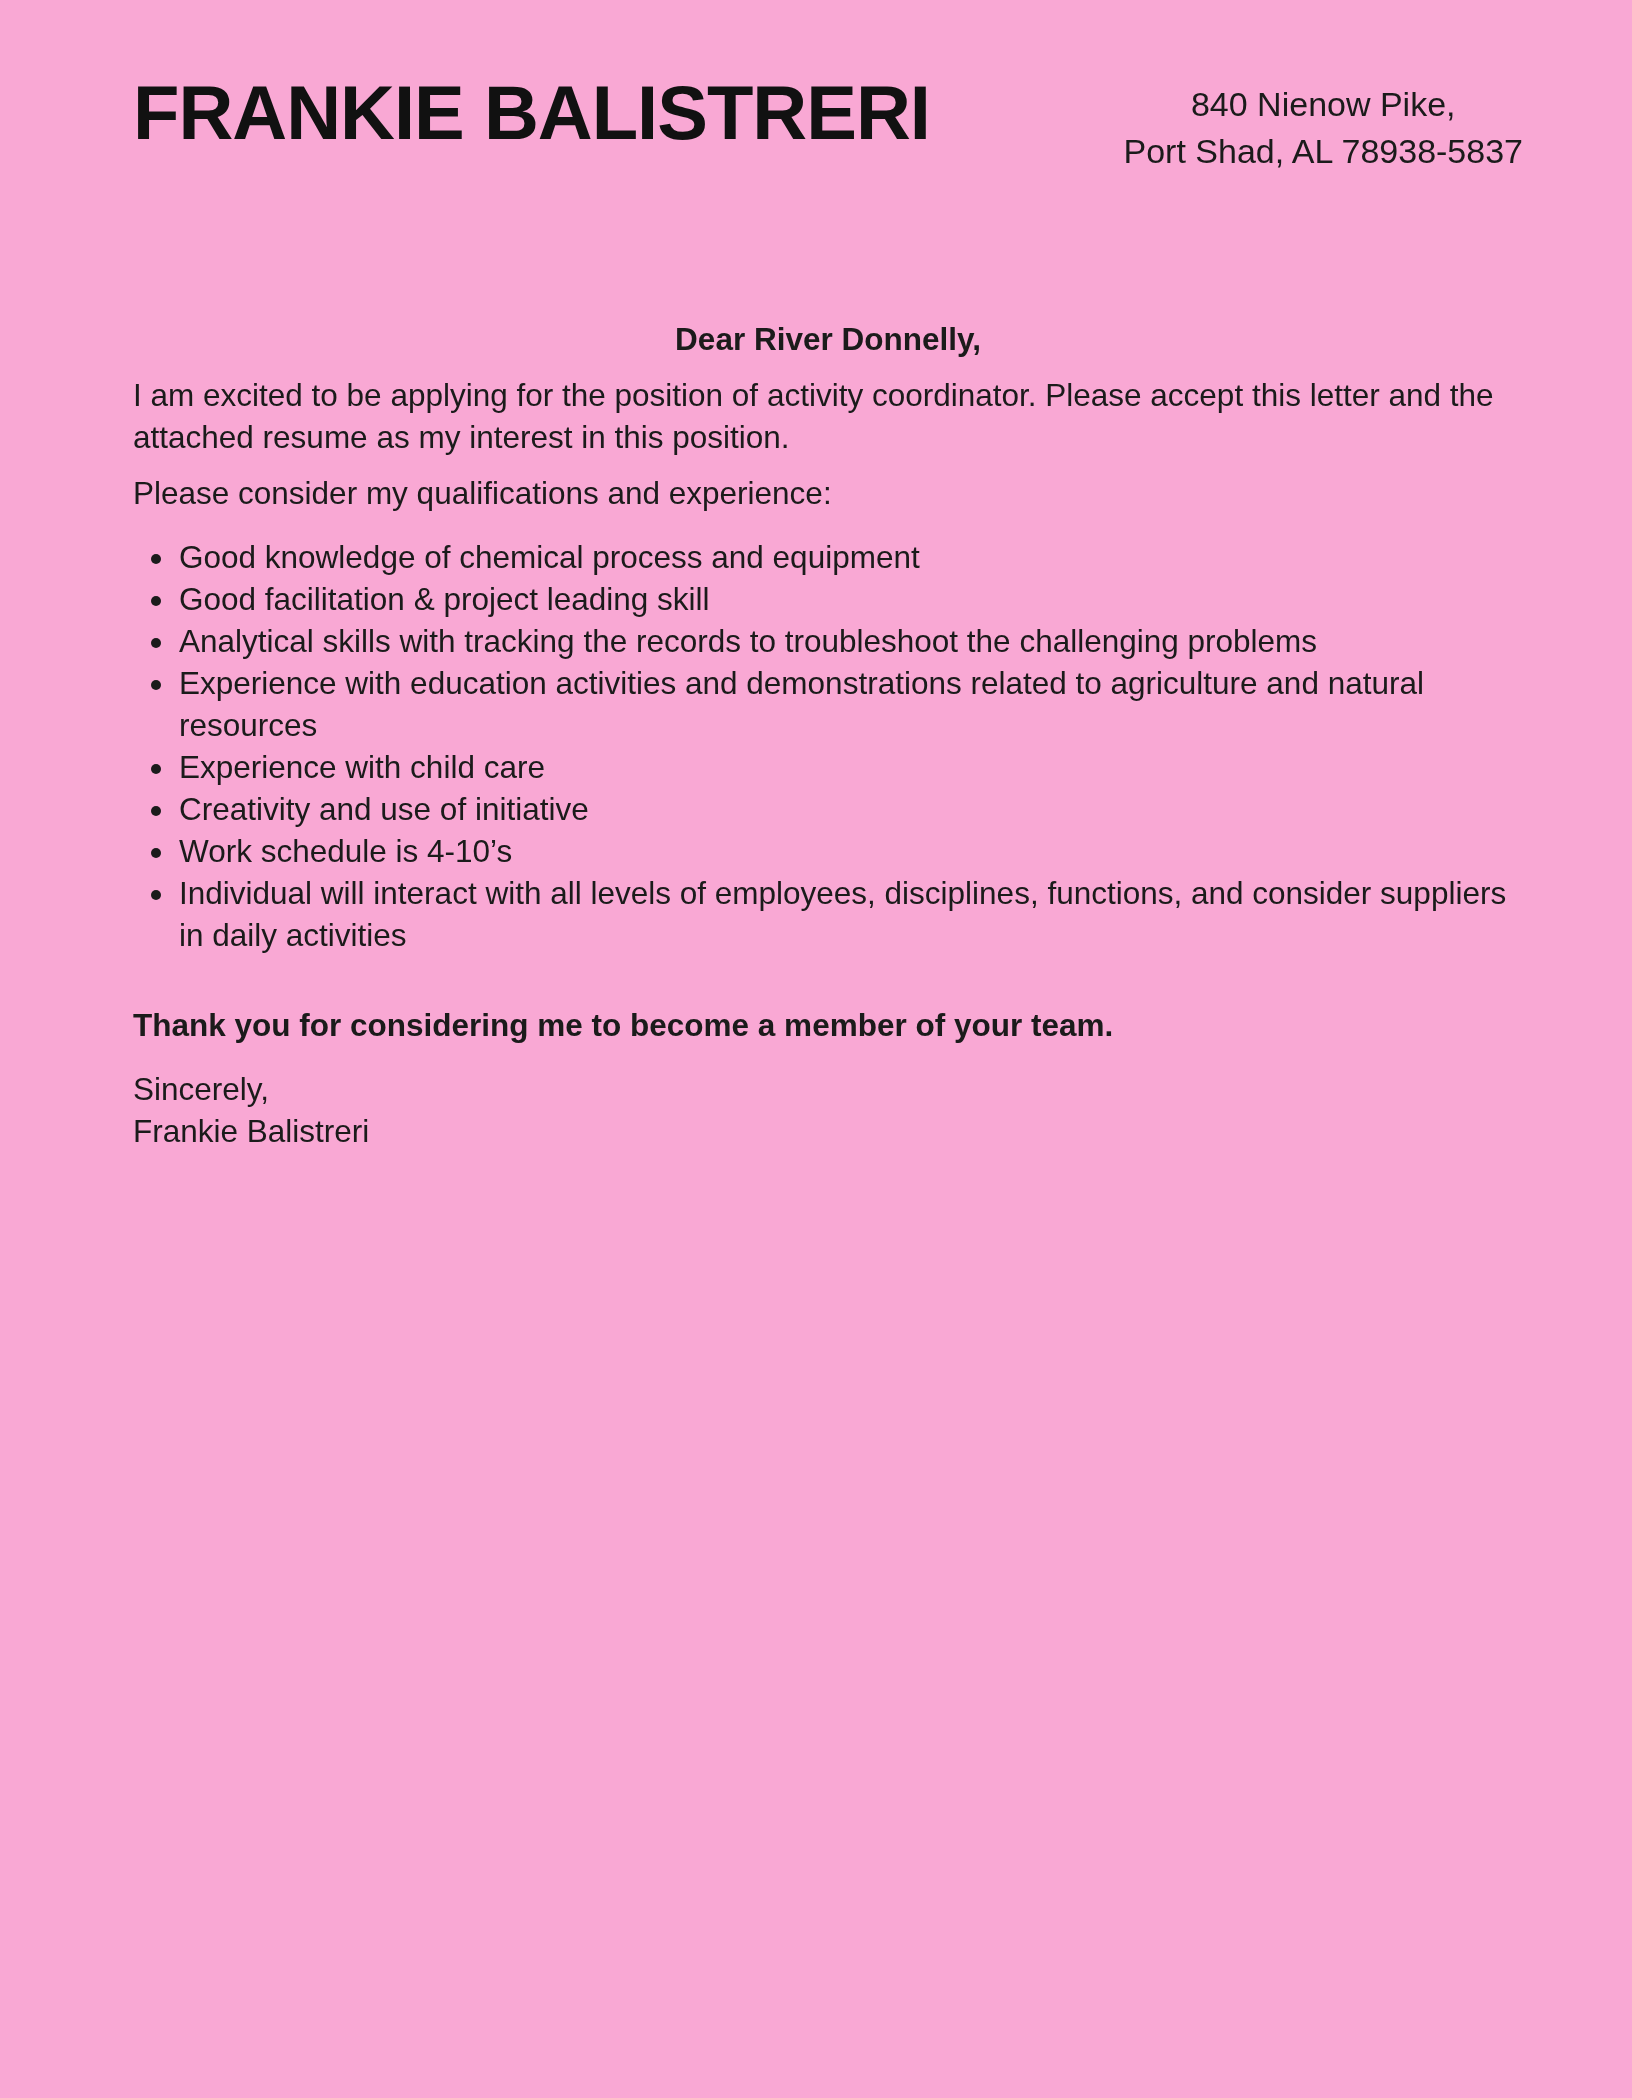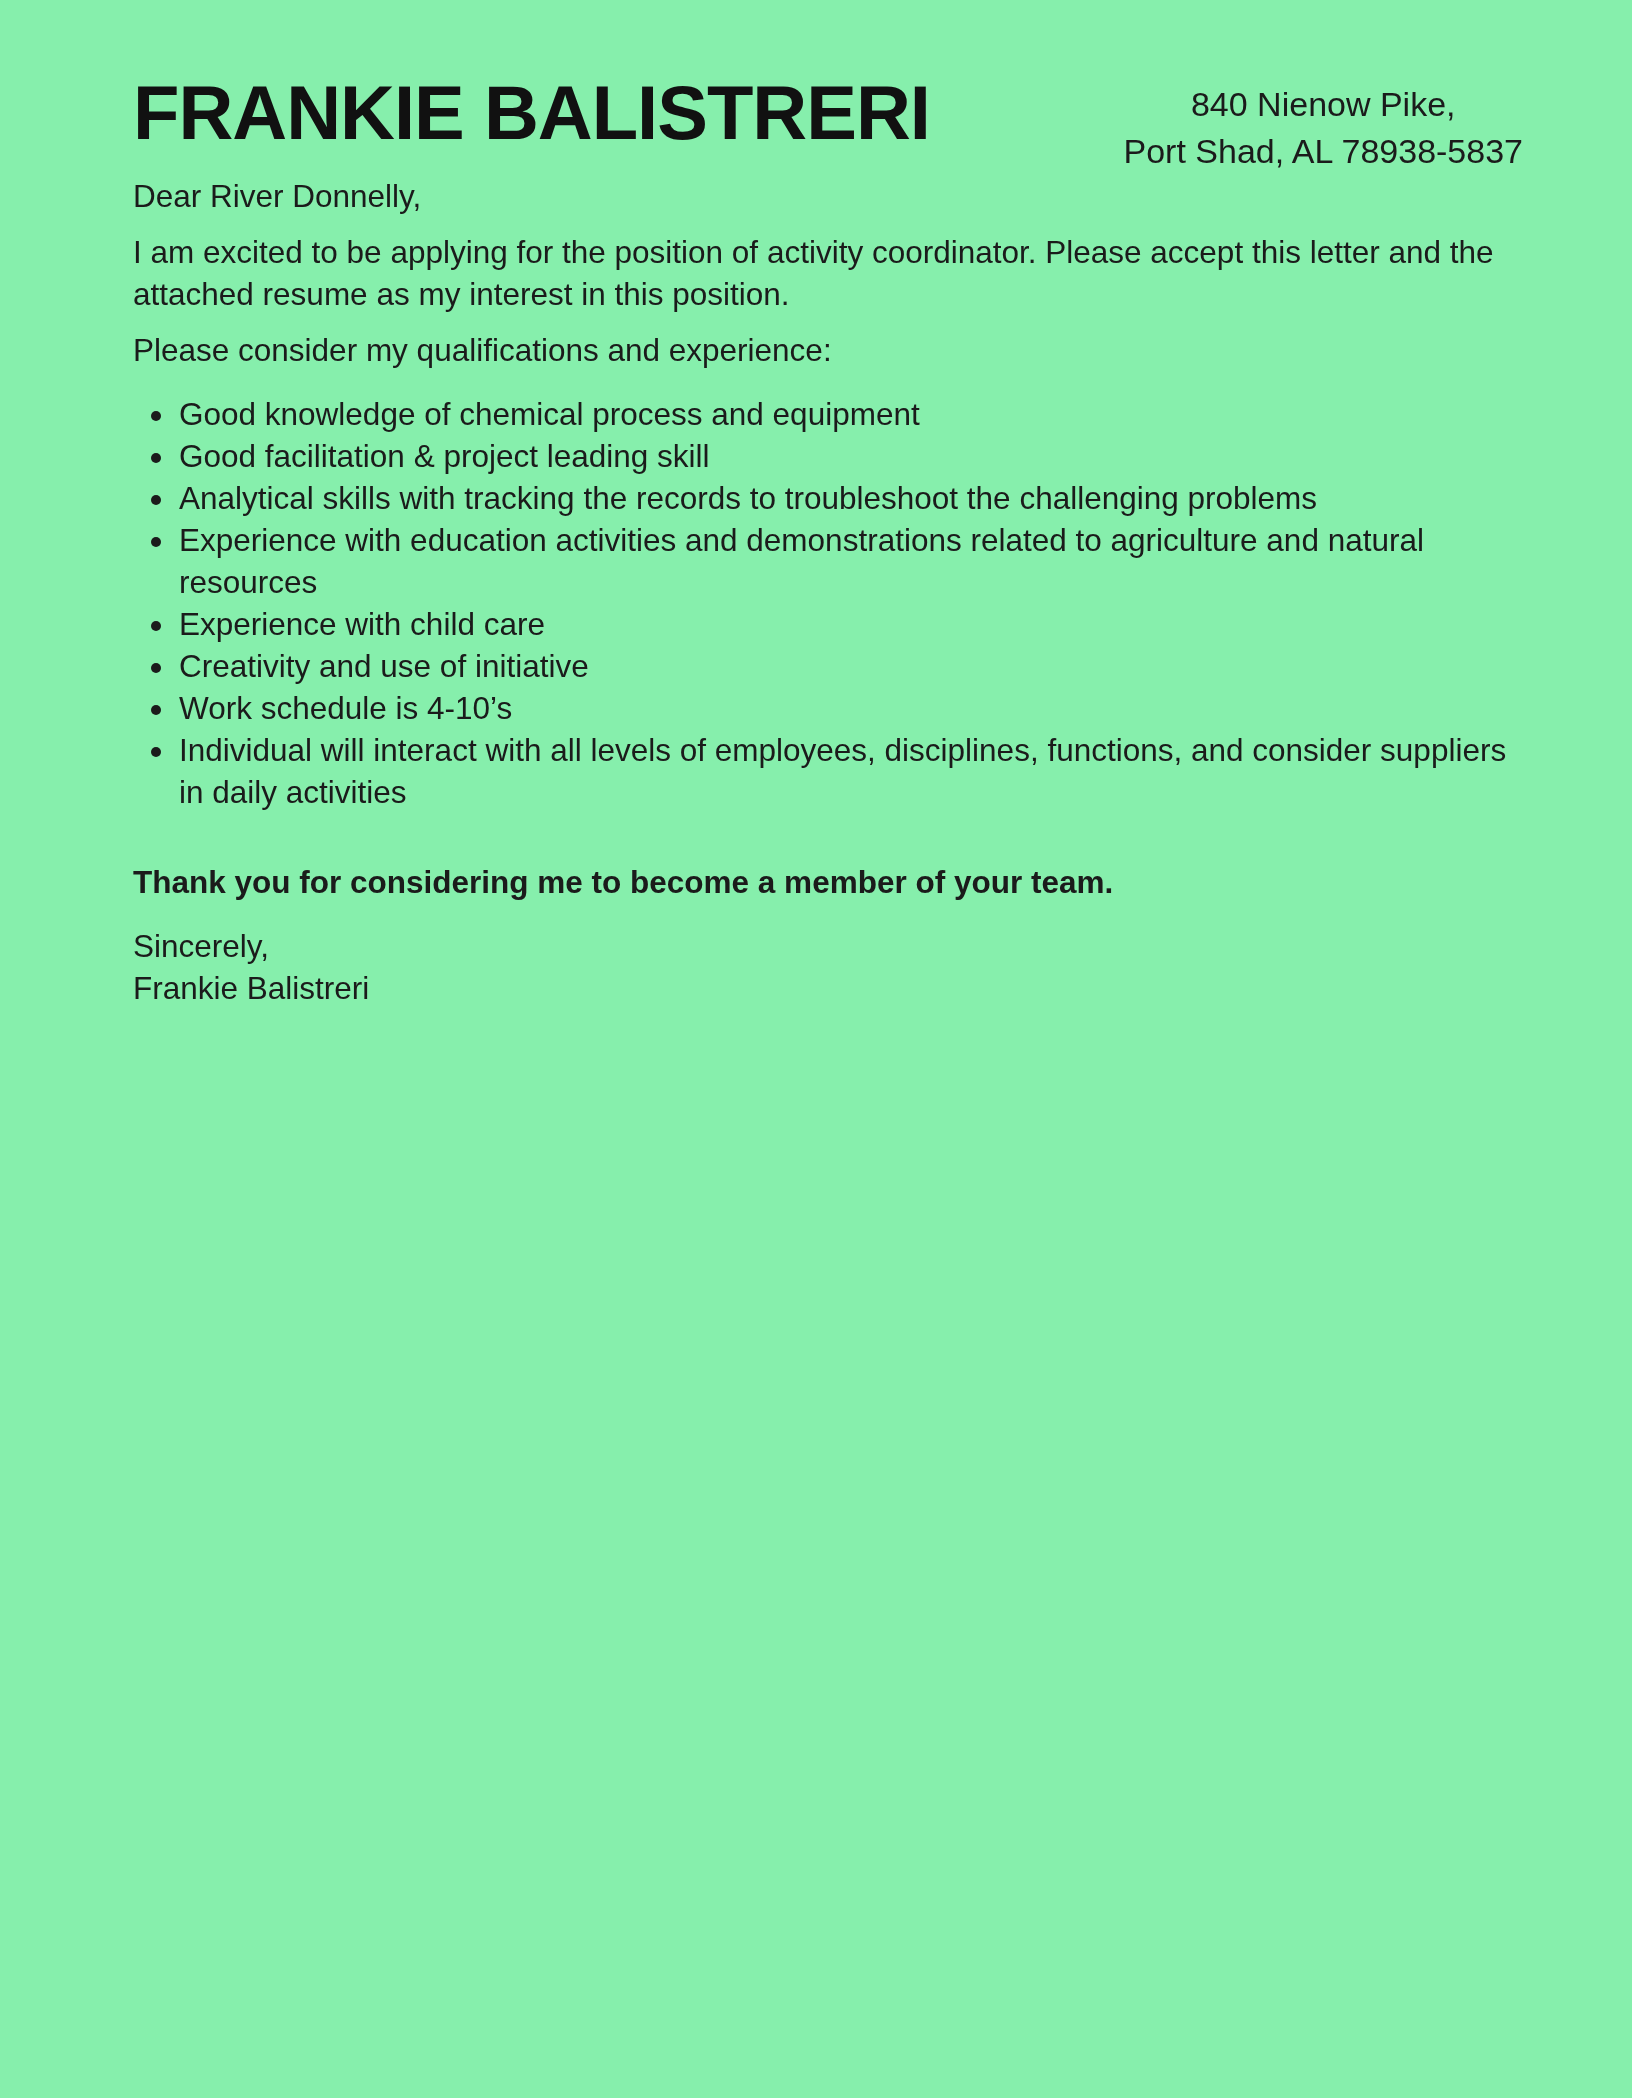--- a/index.html
+++ b/index.html
@@ -32,39 +32,41 @@
   .address-block {
     padding-top: 6px;
     font-size: 34px;
     line-height: 47px;
     text-align: center;
     white-space: nowrap;
   }
   
   .body-text { font-size: 31.5px; line-height: 42px; }
   .greeting {
-    font-weight: 400;
+    margin-top: 143px;
+    font-weight: 700;
+    text-align: center;
   }
   .para { margin-top: 14px; }
   ul.qualifications {
     margin: 22px 0 0 0;
     padding-left: 44px;
     list-style: disc outside;
   }
   ul.qualifications li { padding-left: 2px; }
   .closing-line {
     margin-top: 48px;
     font-weight: 700;
   }
   .signoff-block { margin-top: 22px; }
 </style>
 </head>
 <body>
 
-<div class="page" style="background: #86efac; color: rgb(27, 27, 27);">
+<div class="page" style="background: #f9a8d4; color: rgb(27, 27, 27);">
 
   <div class="header">
     <div class="applicant-name">FRANKIE BALISTRERI</div>
     <div class="address-block">
       <div>840 Nienow Pike,</div>
       <div>Port Shad, AL 78938-5837</div>
     </div>
   </div>
 
   <div class="body-text">

